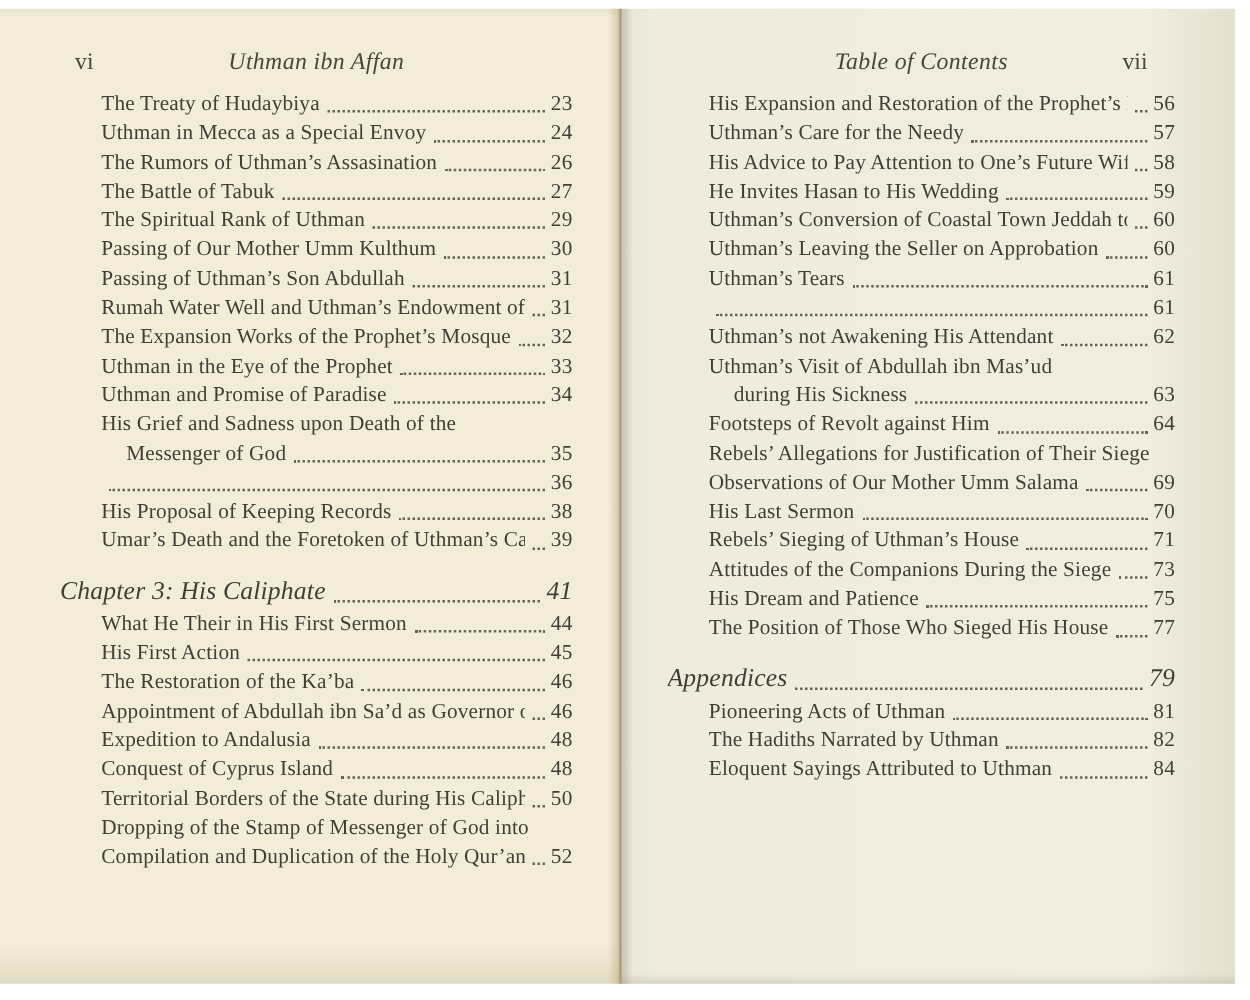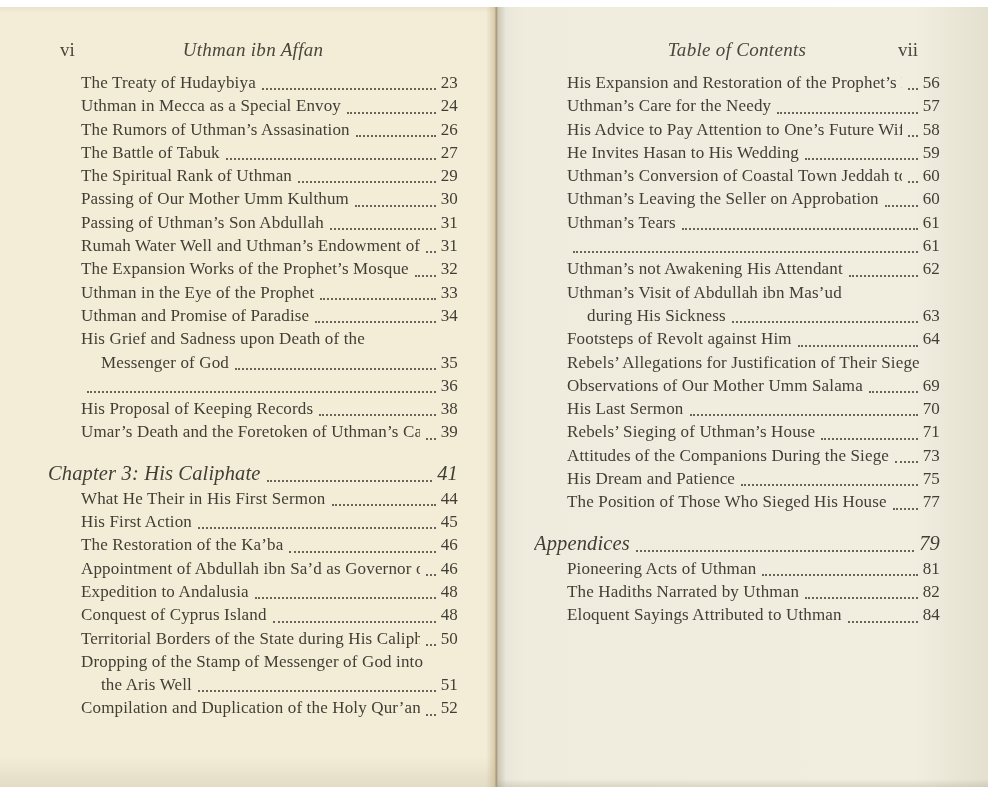--- a/index.html
+++ b/index.html
@@ -227,25 +227,20 @@
             <div class="row">
               <span class="t">Territorial Borders of the State during His Caliphate</span>
               <span class="leader"></span>
               <span class="pg">50</span>
             </div>
           </div>
           <div class="entry">
             <div class="row">
               <span class="t">Dropping of the Stamp of Messenger of God into</span>
             </div>
-            <div class="row cont">
-              <span class="t">the Aris Well</span>
-              <span class="leader"></span>
-              <span class="pg">51</span>
-            </div>
           </div>
           <div class="entry">
             <div class="row">
               <span class="t">Compilation and Duplication of the Holy Qur’an</span>
               <span class="leader"></span>
               <span class="pg">52</span>
             </div>
           </div>
         </div>
     </div>

